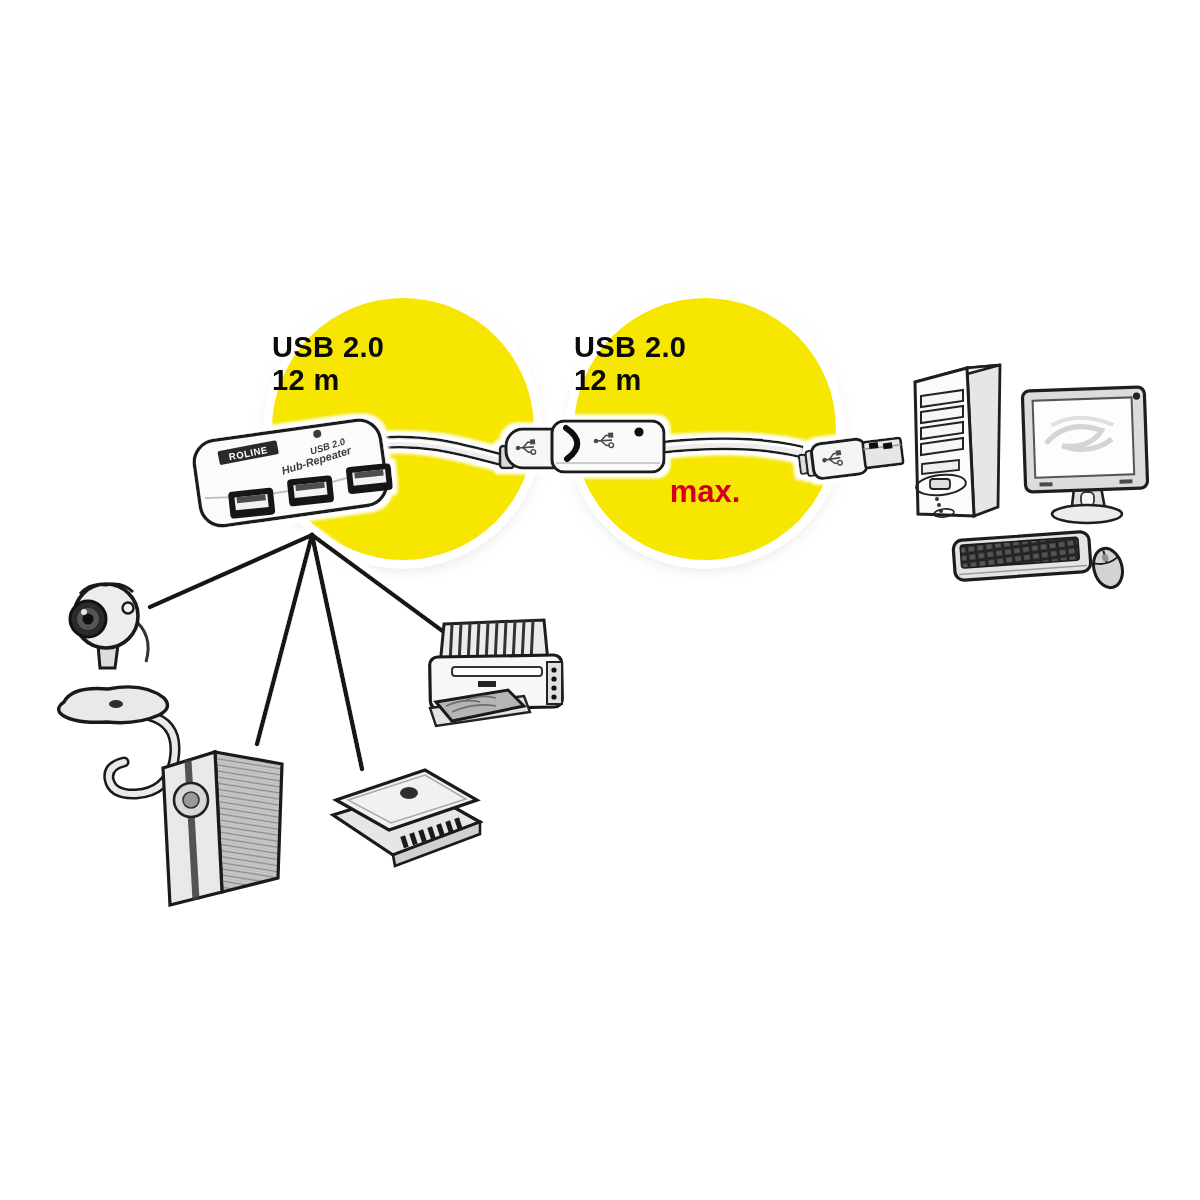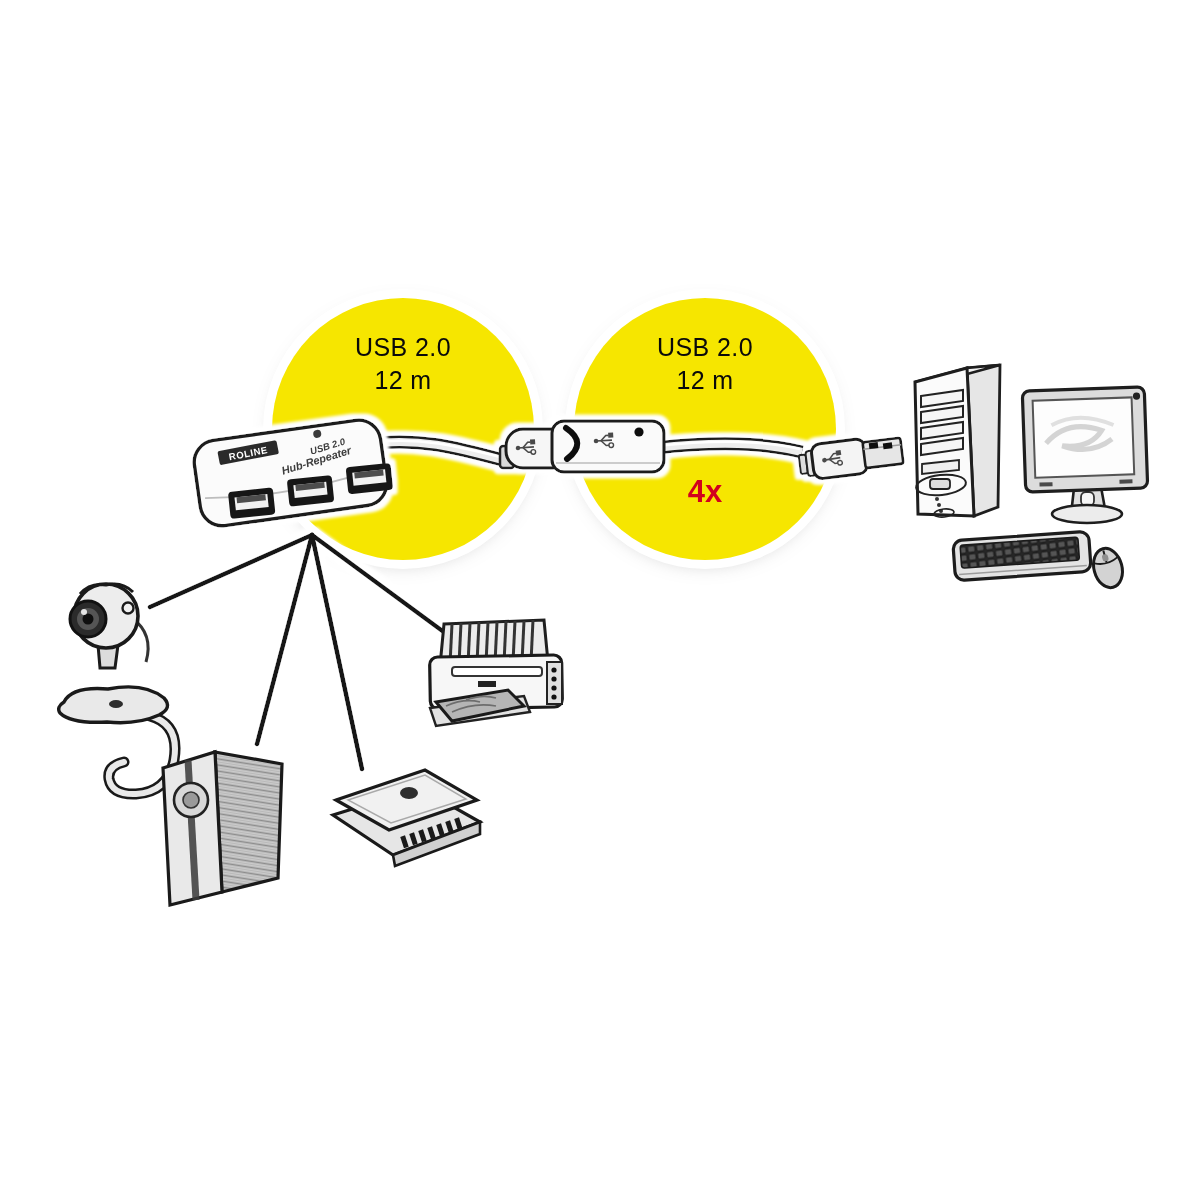--- a/index.html
+++ b/index.html
@@ -14,23 +14,23 @@
     position:absolute;
     width:262px;height:262px;
     border-radius:50%;
     box-shadow:0 0 0 9px #ffffff, 0 5px 18px rgba(130,130,130,0.38);
   }
   .badge.left{left:272px;top:298px;}
   .badge.right{left:574px;top:298px;}
   .badge-text{
     position:absolute;
     width:262px;
-    text-align:center;
-    font-weight:normal;
-    font-size:25px;
+    text-align:left;
+    font-weight:bold;
+    font-size:29px;
     line-height:33px;
     letter-spacing:0.4px;
     color:#0a0a0a;
   }
   .badge-text.left{left:272px;top:331px;}
   .badge-text.right{left:574px;top:331px;}
   .max-note{
     position:absolute;
     left:574px;top:474px;
     width:262px;
@@ -51,21 +51,21 @@
 
   <div class="badge-text left">
     <div>USB 2.0</div>
     <div>12 m</div>
   </div>
   <div class="badge-text right">
     <div>USB 2.0</div>
     <div>12 m</div>
   </div>
   <div class="max-note" id="maxNote" style="color: rgb(210, 0, 30);">
-    <div>4x</div>
+    <div>max.</div>
   </div>
 
   <svg class="art" width="1200" height="1200" viewBox="0 0 1200 1200">
     <defs>
       <filter id="wglow" x="-30%" y="-30%" width="160%" height="160%">
         <feMorphology in="SourceAlpha" operator="dilate" radius="5" result="d"></feMorphology>
         <feFlood flood-color="#ffffff" result="f"></feFlood>
         <feComposite in="f" in2="d" operator="in" result="o"></feComposite>
         <feGaussianBlur in="o" stdDeviation="1.5" result="b"></feGaussianBlur>
         <feMerge>

